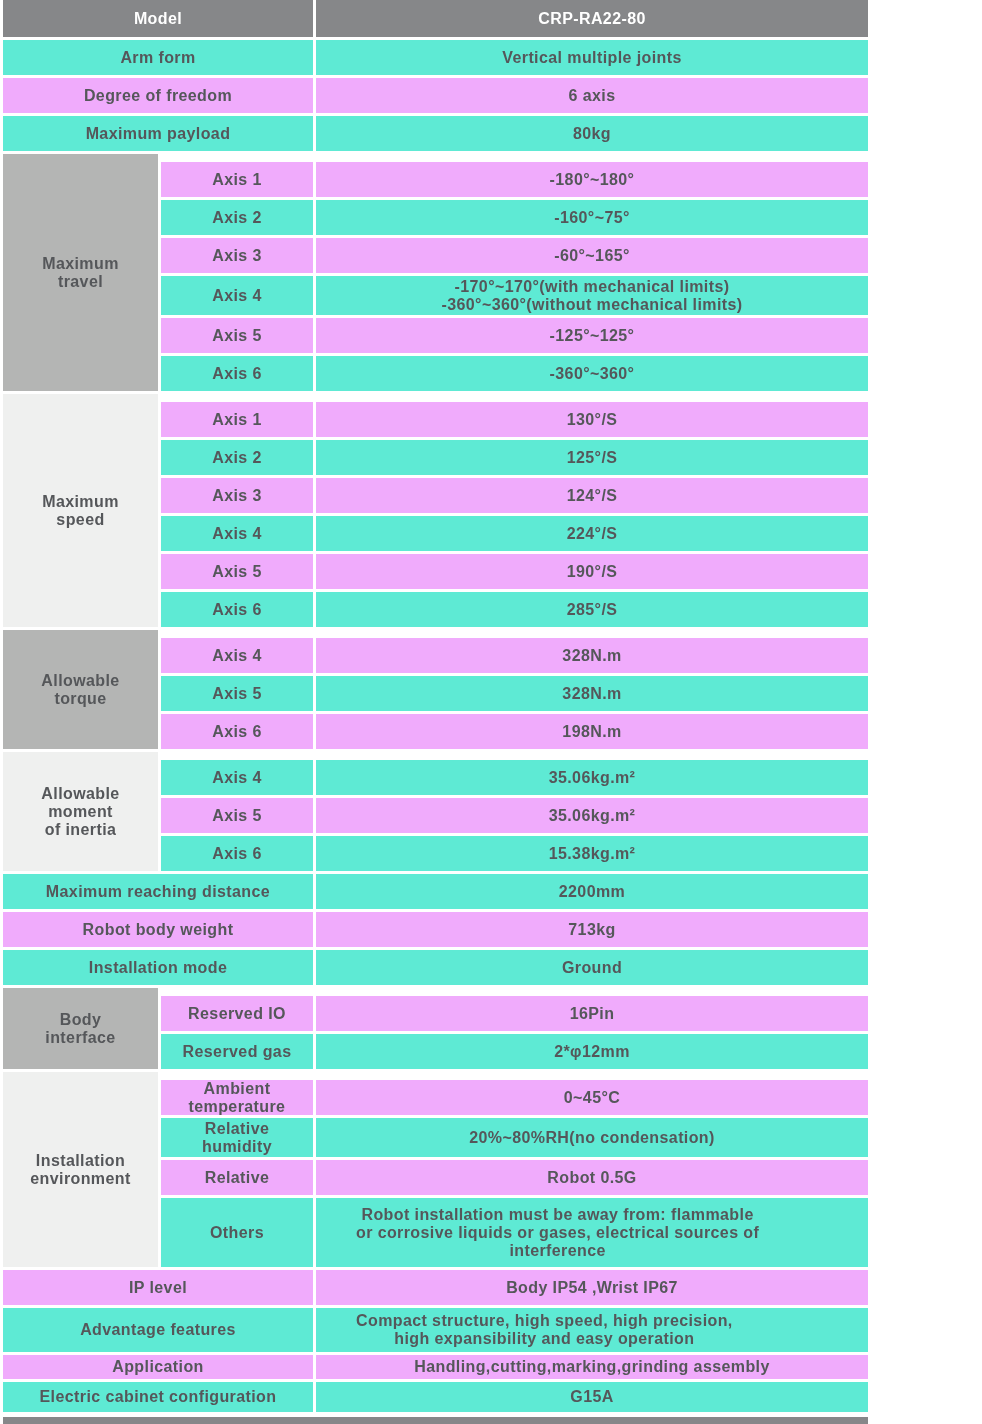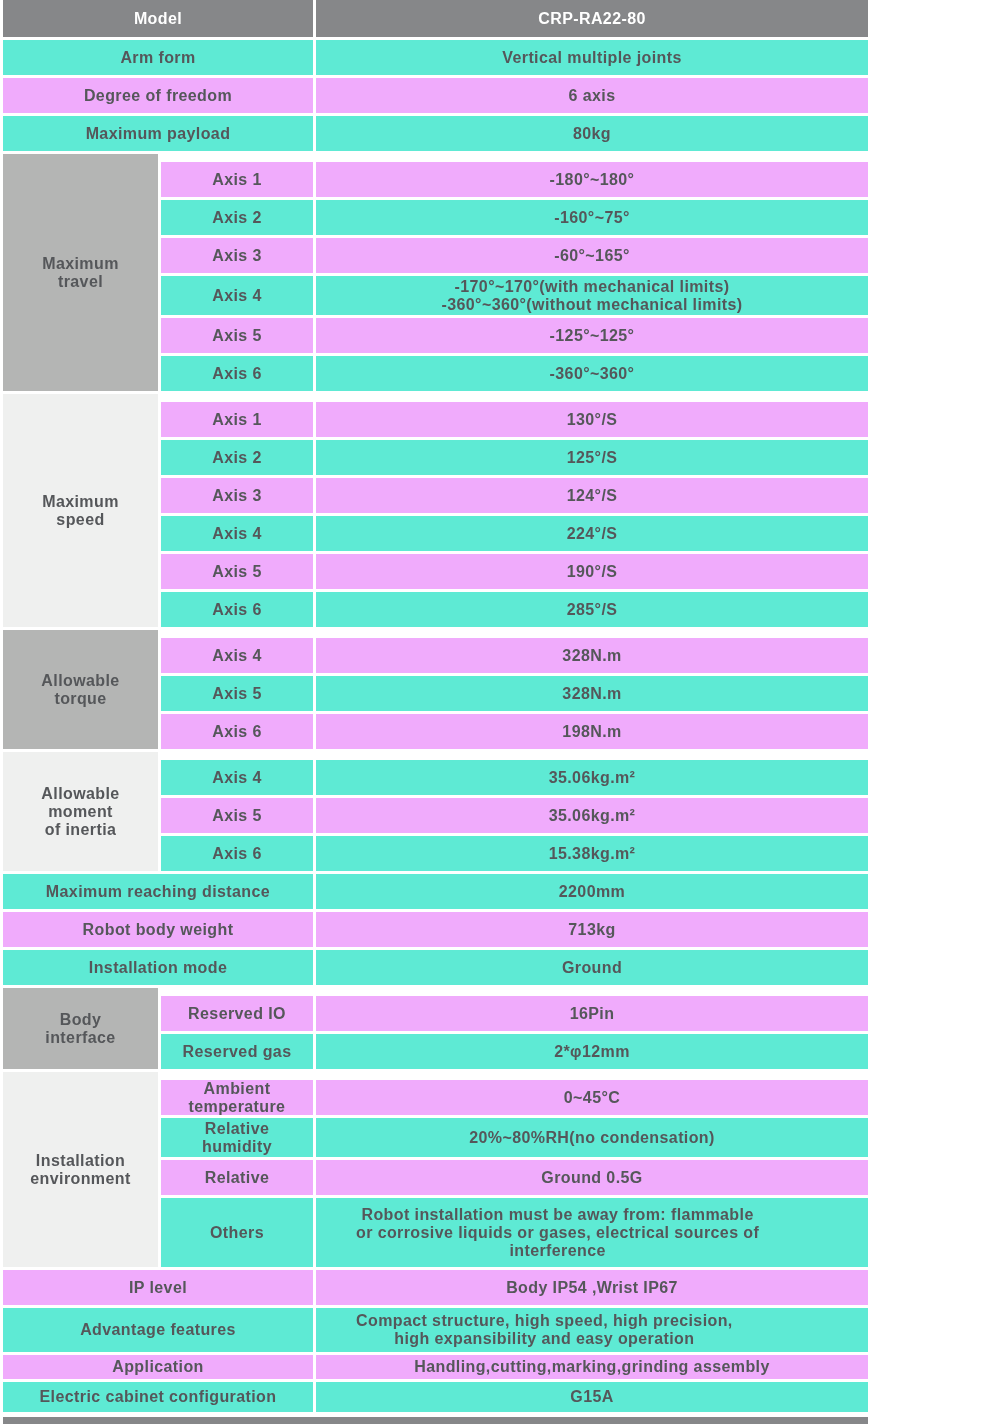--- a/index.html
+++ b/index.html
@@ -225,21 +225,21 @@
 temperature</div>
         <div class="cell c-value g">0~45°C</div>
       </div>
       <div class="sec-row">
         <div class="cell c-axis w h39">Relative
 humidity</div>
         <div class="cell c-value w h39">20%~80%RH(no condensation)</div>
       </div>
       <div class="sec-row">
         <div class="cell c-axis g">Relative</div>
-        <div class="cell c-value g">Ground 0.5G</div>
+        <div class="cell c-value g">Robot 0.5G</div>
       </div>
       <div class="sec-row">
         <div class="cell c-axis w h69">Others</div>
         <div class="cell c-value w h69 ta-left pad-left">Robot installation must be away from: flammable
 or corrosive liquids or gases, electrical sources of
 interference</div>
       </div>
     </div>
   </div>
 

